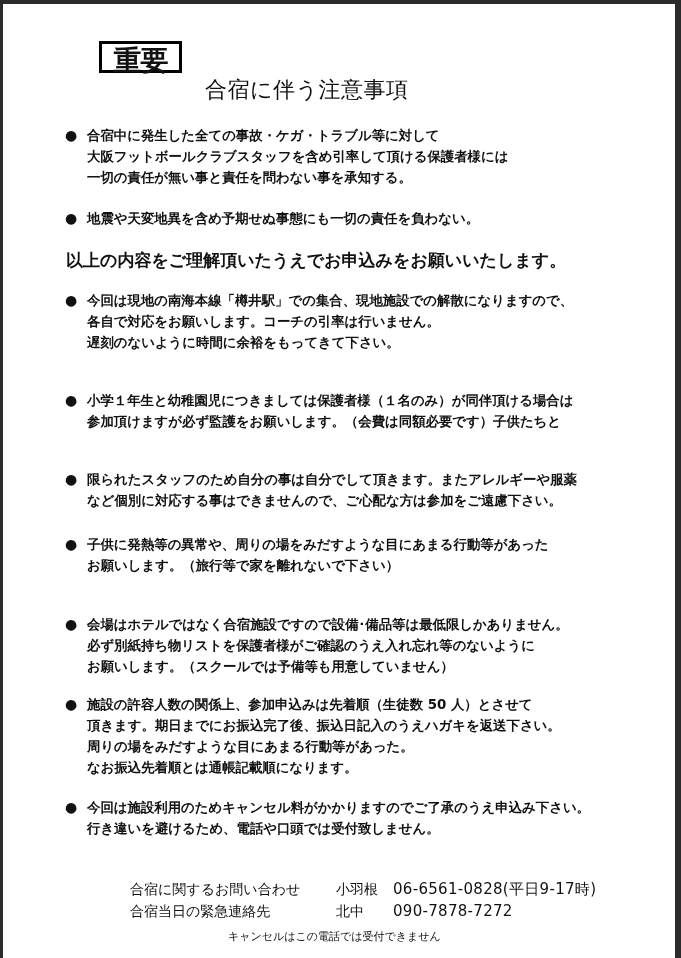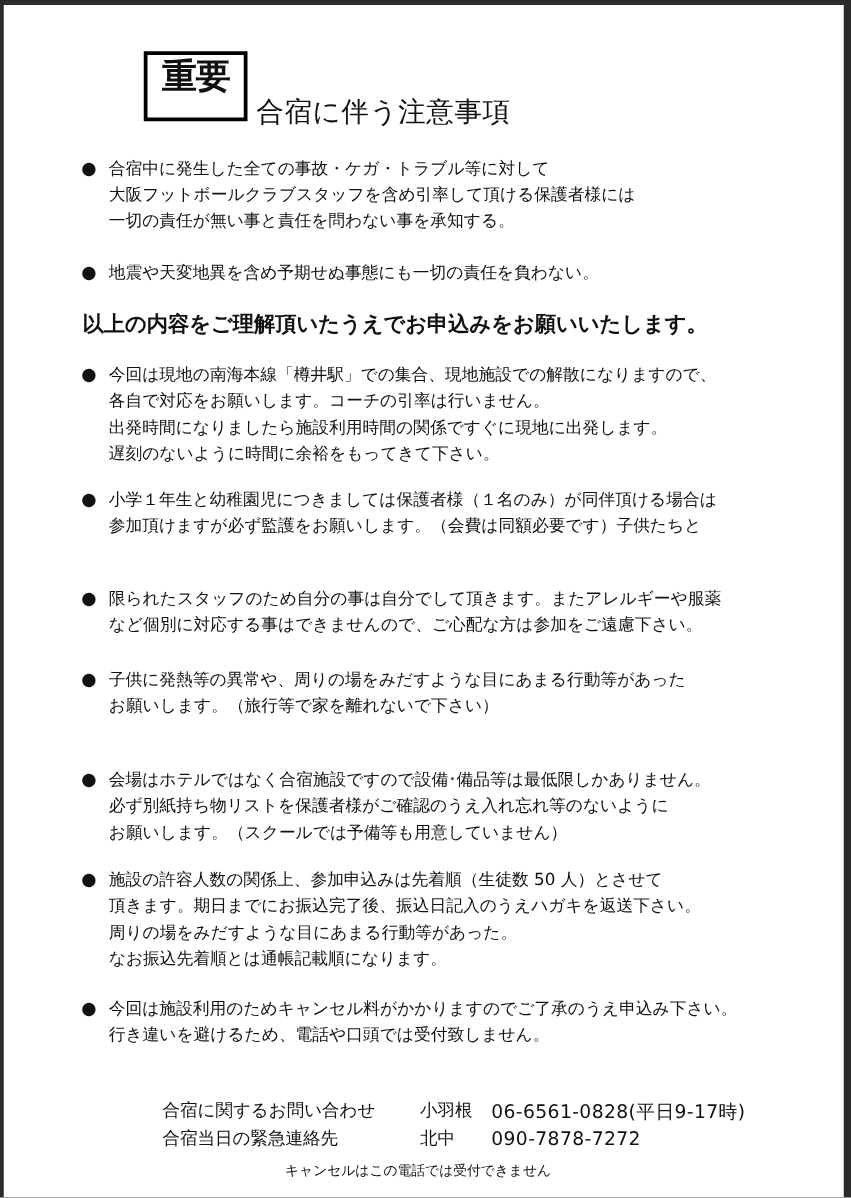--- a/index.html
+++ b/index.html
@@ -12,39 +12,39 @@
     }
     .page {
       position: absolute;
       left: 3px; top: 4px;
       width: 672px; height: 954px;
       background: #ffffff;
     }
     .title-row { position: absolute; left: 96px; top: 37px; height: 50px; }
     .badge {
       position: absolute; left: 0; top: 0;
-      width: 83px; height: 56px;
+      width: 83px; height: 32px;
       border: 3px solid #000; box-sizing: border-box;
       font-family: "DejaVu Serif", "Liberation Serif", serif;
       font-weight: bold; font-size: 28px; line-height: 34px;
-      text-align: center; letter-spacing: -1px; margin-left: 16px;
+      text-align: center; letter-spacing: -1px;
     }
     .title {
       position: absolute; left: 106px; top: 34px;
       font-size: 22px; white-space: nowrap; letter-spacing: 0.5px;
     }
     .item {
       position: absolute; left: 62px;
       font-size: 13.4px; line-height: 21px; white-space: nowrap;
     }
     .bullet {
       position: absolute; left: 0; top: 0;
       font-size: 14px; line-height: 21px;
     }
-    .lines { margin-left: 22px; }
+    .lines { margin-left: 22px; font-weight: bold; }
     .line { display: block; }
     .notice {
       position: absolute; left: 63px; top: 246px;
       font-size: 17px; font-weight: bold; line-height: 21px; white-space: nowrap;
     }
     .contact { position: absolute; left: 127px; font-size: 14px; line-height: 22px; white-space: nowrap; }
     .contact .c-label { position: absolute; left: 0; }
     .contact .c-name { position: absolute; left: 206px; }
     .contact .c-phone { position: absolute; left: 263px; font-size: 15px; letter-spacing: 0.3px; }
     .cancel-note {
@@ -78,21 +78,20 @@
     </div>
   </div>
 
   <div class="notice">以上の内容をご理解頂いたうえでお申込みをお願いいたします。</div>
 
   <div class="item" style="top:286px;">
     <span class="bullet">●</span>
     <div class="lines">
       <span class="line">今回は現地の南海本線「樽井駅」での集合、現地施設での解散になりますので、</span>
       <span class="line">各自で対応をお願いします。コーチの引率は行いません。</span>
-      <span class="line">出発時間になりましたら施設利用時間の関係ですぐに現地に出発します。</span>
       <span class="line">遅刻のないように時間に余裕をもってきて下さい。</span>
     </div>
   </div>
 
   <div class="item" style="top:386px;">
     <span class="bullet">●</span>
     <div class="lines">
       <span class="line">小学１年生と幼稚園児につきましては保護者様（１名のみ）が同伴頂ける場合は</span>
       <span class="line">参加頂けますが必ず監護をお願いします。（会費は同額必要です）子供たちと</span>
     </div>

